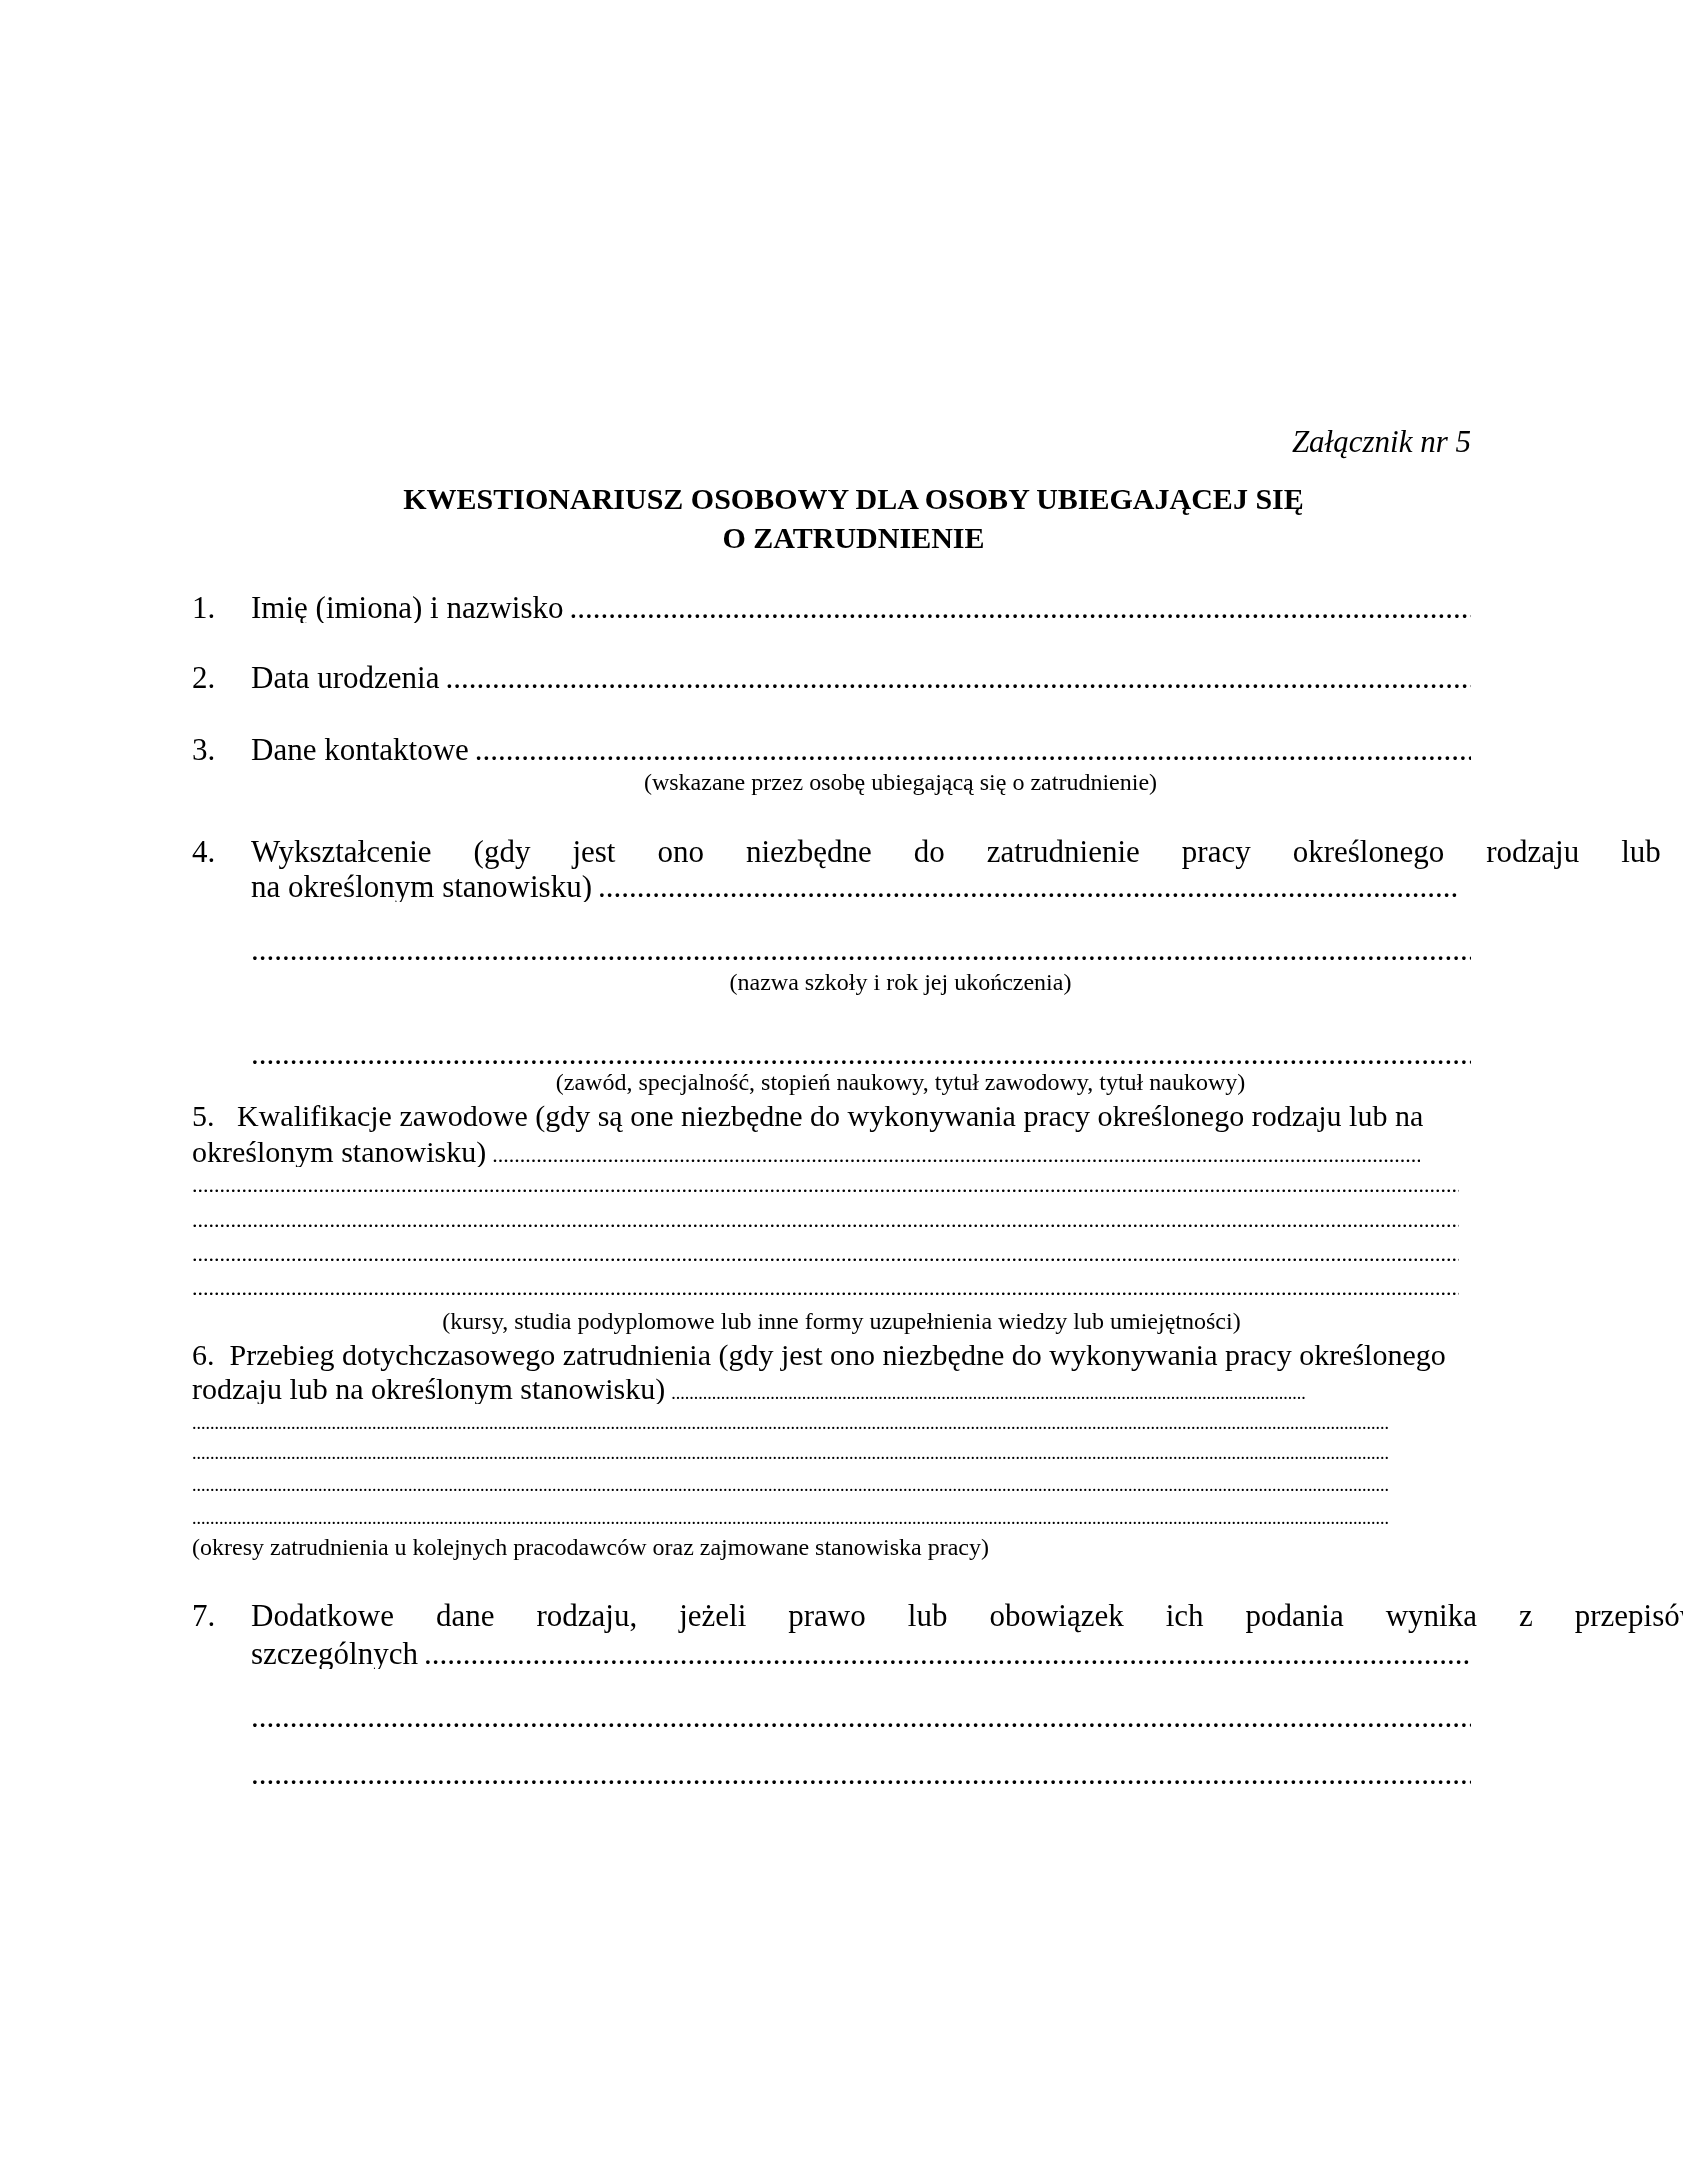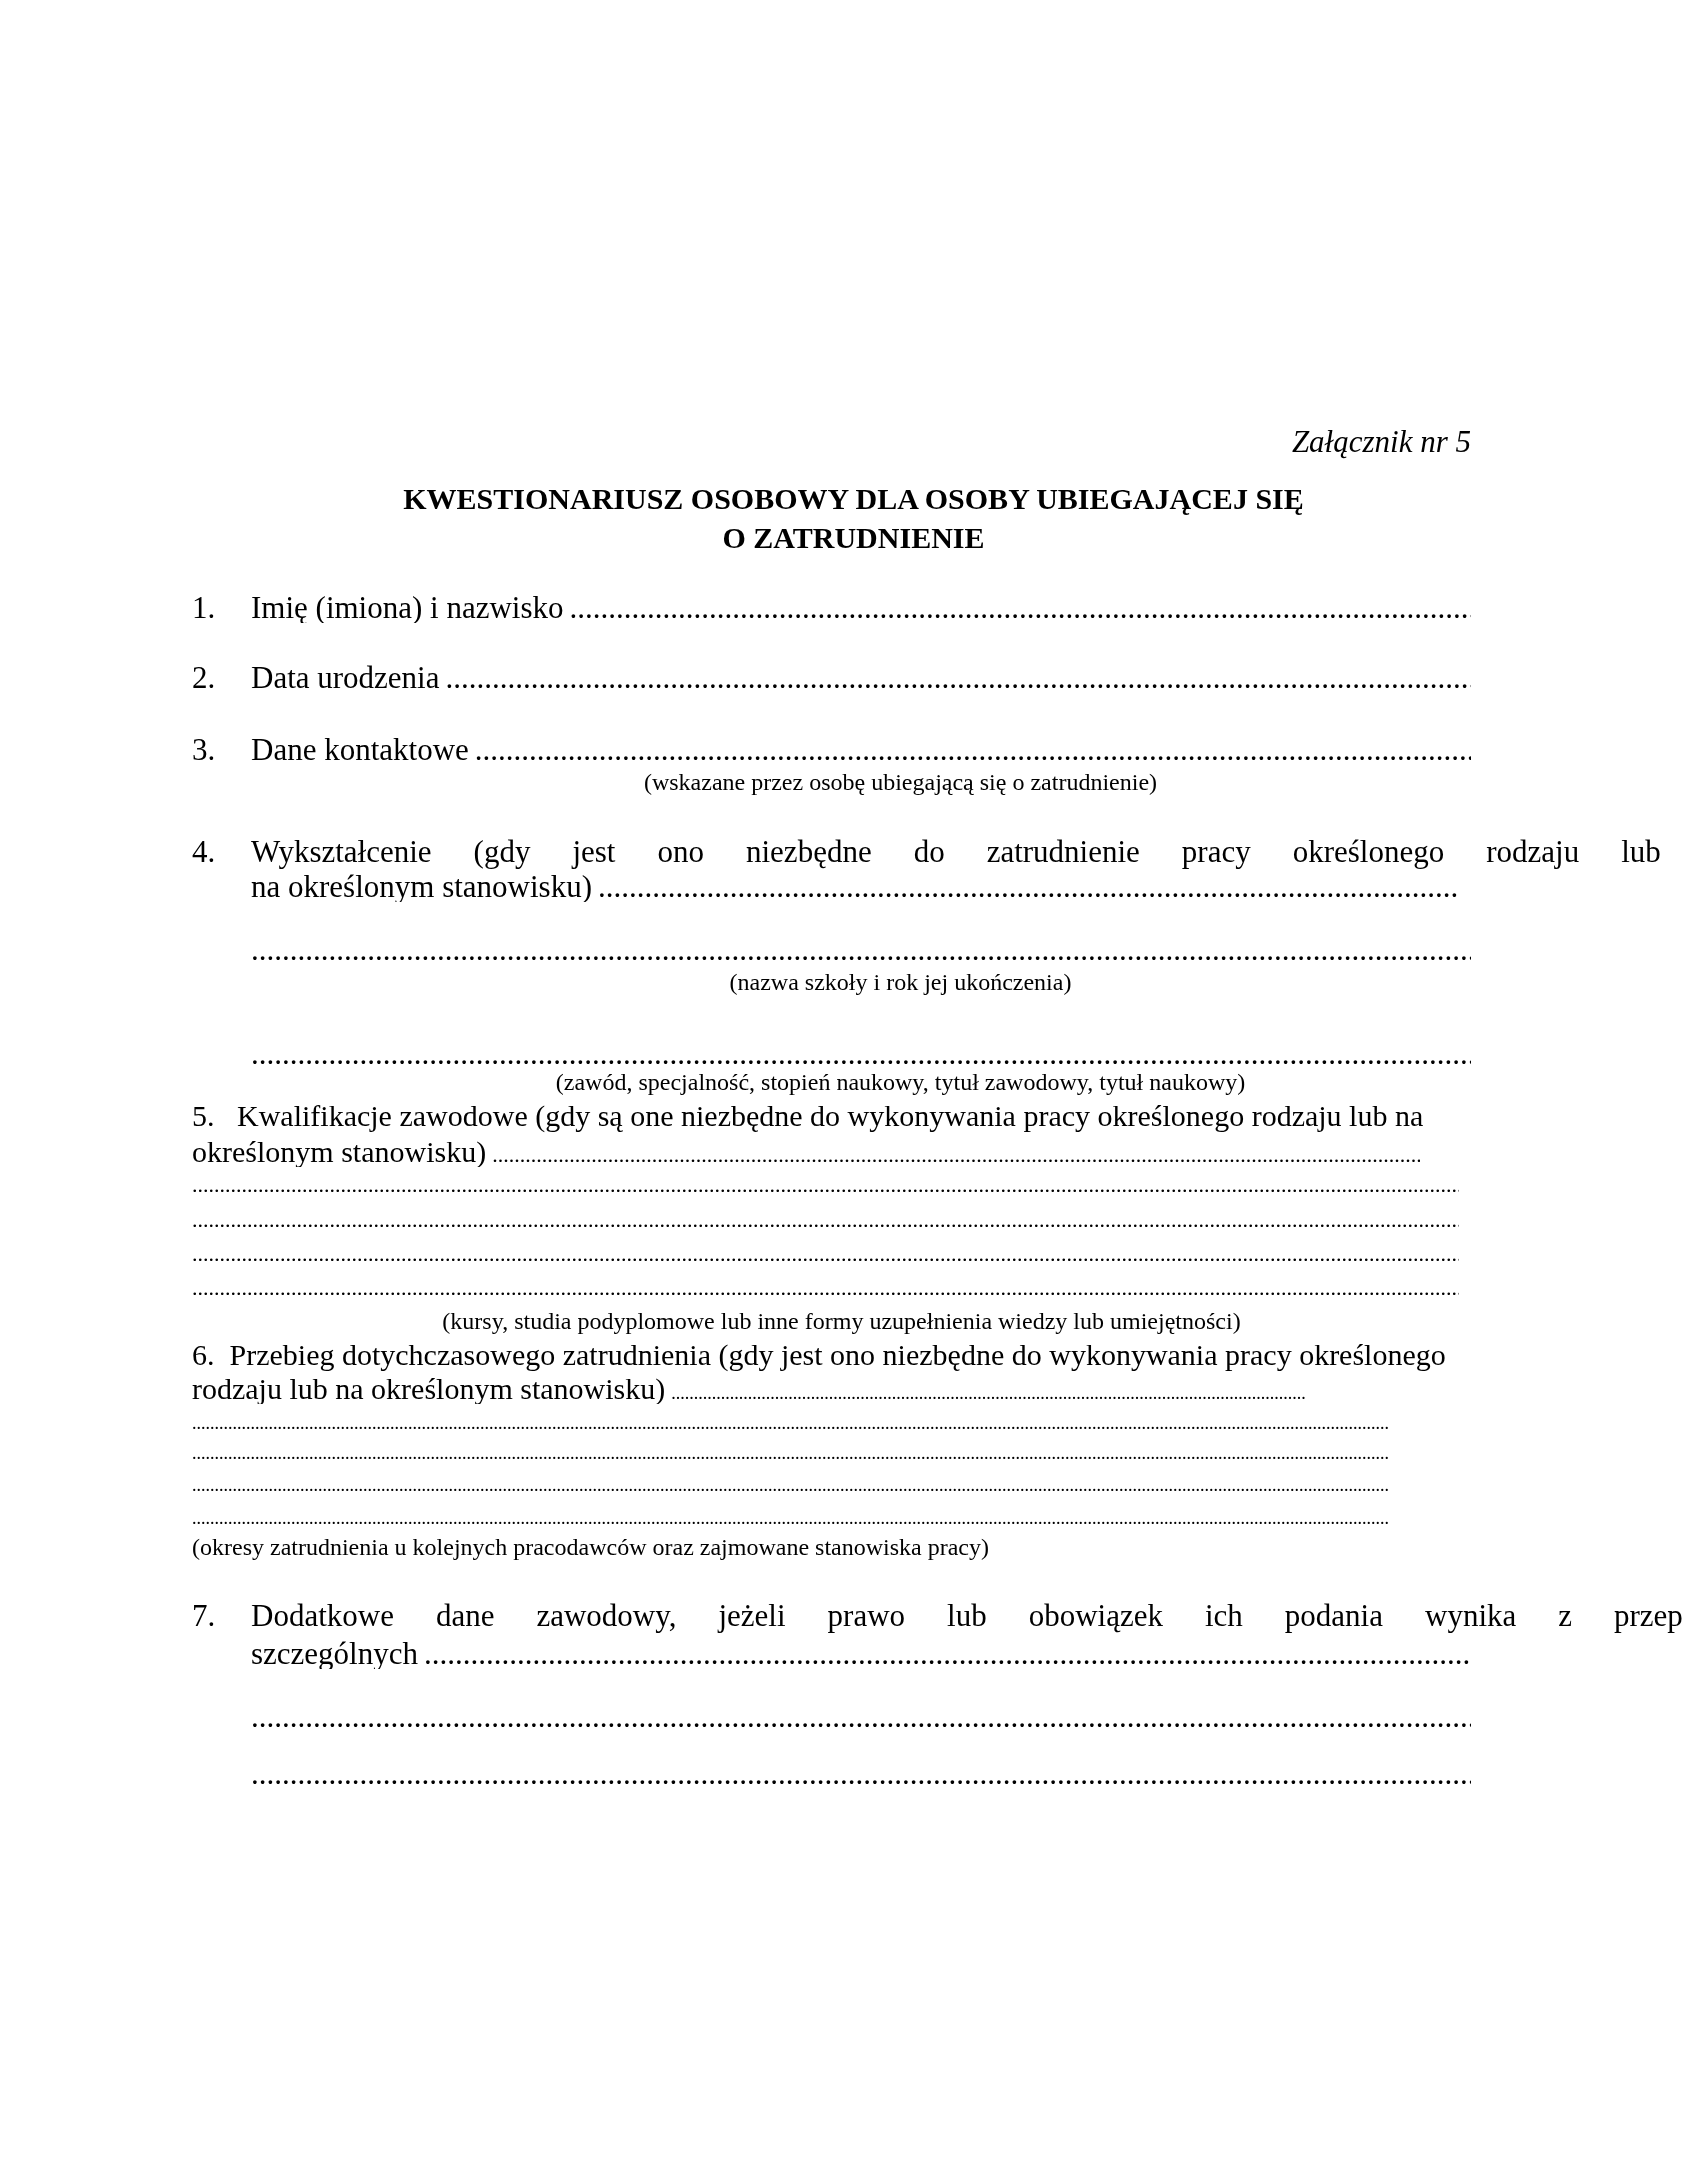--- a/index.html
+++ b/index.html
@@ -113,21 +113,21 @@
   </div>
 <div class="row full" style="top:1509px; font-size:18px;">
     <span class="dots">..........................................................................................................................................................................................................................................................................</span>
   </div>
 <div class="note" style="top:1535px; left:192px;">(okresy zatrudnienia u kolejnych pracodawców oraz zajmowane stanowiska pracy)</div>
 
 <div class="num" style="top:1600px">7.</div>
 <div class="jrow" style="top:1600px">
     <span>Dodatkowe</span>
     <span>dane</span>
-    <span>zawodowy,</span>
+    <span>rodzaju,</span>
     <span>jeżeli</span>
     <span>prawo</span>
     <span>lub</span>
     <span>obowiązek</span>
     <span>ich</span>
     <span>podania</span>
     <span>wynika</span>
     <span>z</span>
     <span>przepisów</span>
   </div>

